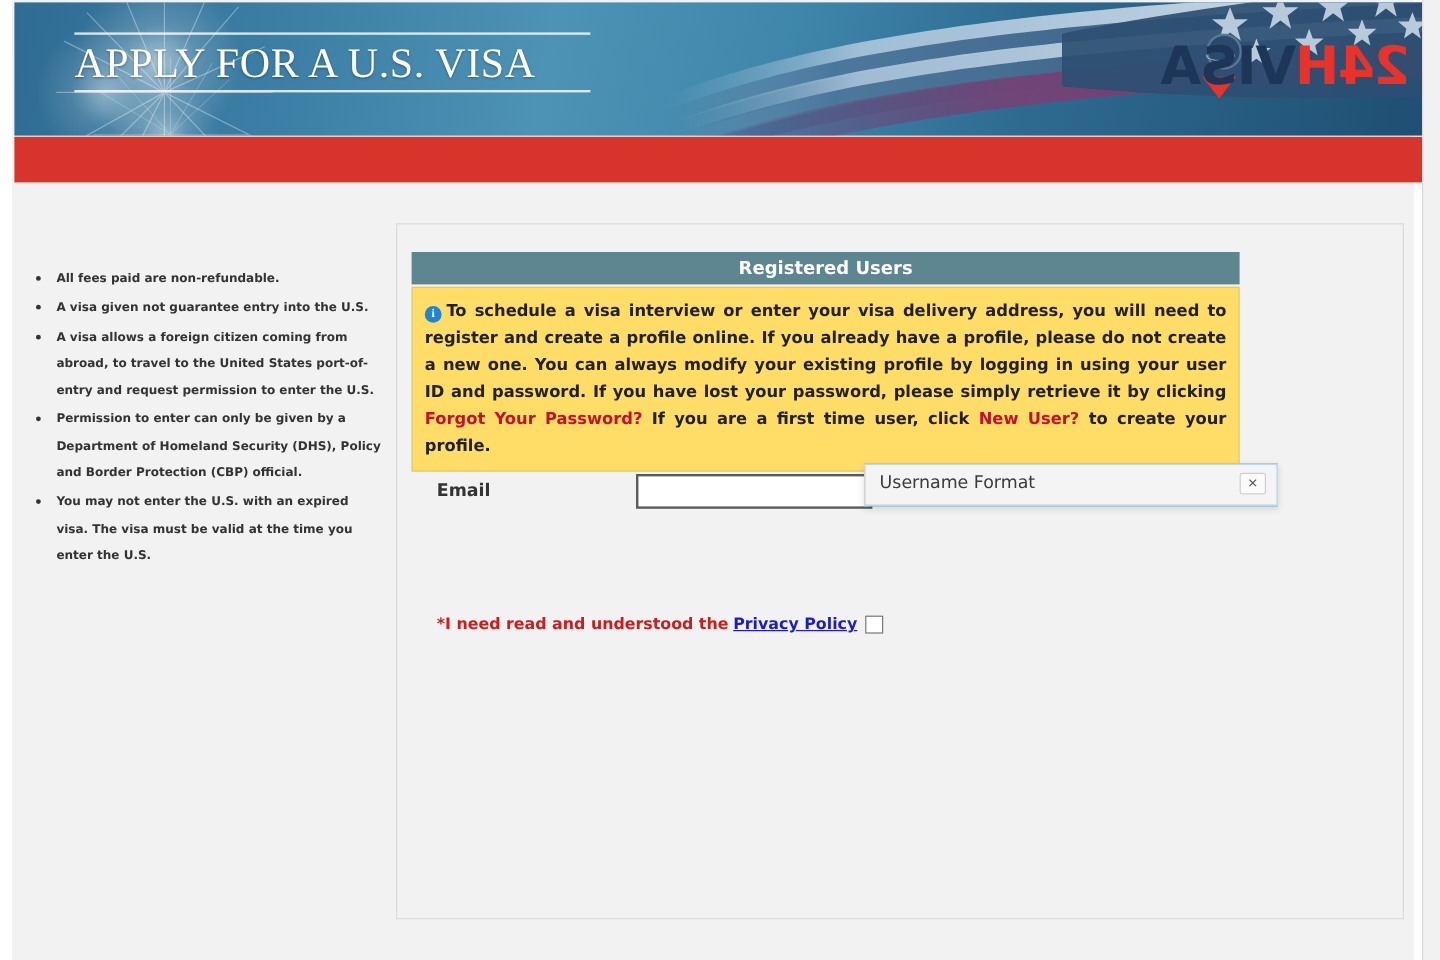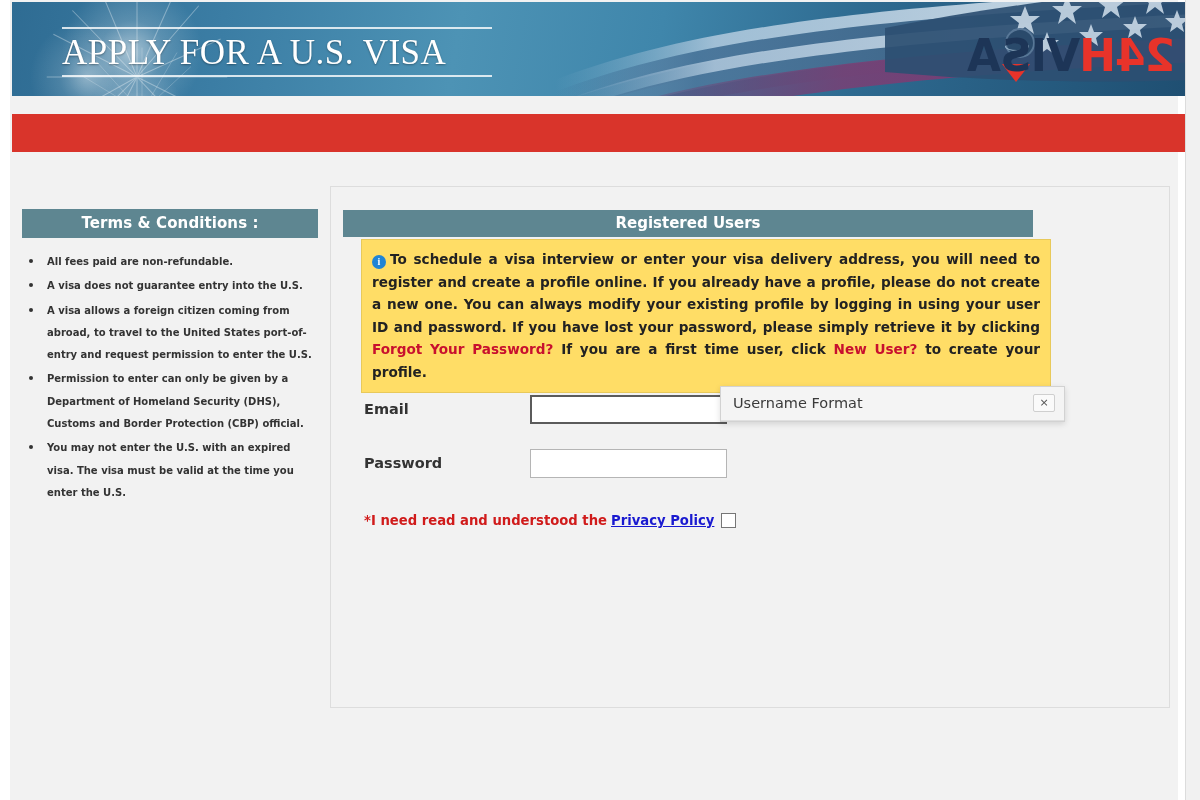--- a/index.html
+++ b/index.html
@@ -35,21 +35,21 @@
     position: absolute;
     left: 10px; top: 0;
     width: 1175px; height: 800px;
     background: #f2f2f2;
   }
 
   
   .banner {
     position: absolute;
     left: 12px; top: 2px;
-    width: 1173px; height: 94px;
+    width: 1173px; height: 111px;
     overflow: hidden;
     background: linear-gradient(100deg,
         #2f6c93 0%, #3b7da4 18%, #4d93b5 38%,
         #3f86ab 55%, #2e6a90 72%, #1f4f72 100%);
   }
   
   .fw { position: absolute; border-radius: 50%; pointer-events: none; }
   .fw1 {
     left: 40px; top: -30px; width: 160px; height: 160px;
     background: radial-gradient(circle, rgba(255,255,255,.55) 0%,
@@ -152,21 +152,21 @@
     font-size: 10px;
     font-weight: 700;
     line-height: 22.3px;
   }
   .terms-list li { margin-bottom: 1px; padding-left: 3px; }
   .terms-list li::marker { font-size: 13px; }
 
   
   .panel {
     position: absolute; left: 330px; top: 186px;
-    width: 840px; height: 522px;
+    width: 840px; height: 580px;
     border: 1px solid #dddddd;
     background: #f2f2f2;
   }
   .panel-head {
     position: absolute; left: 12px; top: 23px;
     width: 690px; height: 27px;
     background: #5e8691;
     color: #ffffff;
     font-size: 15px; font-weight: 700;
     text-align: center;
@@ -178,21 +178,20 @@
     position: absolute; left: 12px; top: 52px;
     width: 690px;
     background: #ffdd66;
     border: 1px solid #e8c95a;
     padding: 8px 10px 9px 10px;
     font-size: 13.6px;
     line-height: 22.5px;
     color: #222222;
     text-align: justify;
     font-weight: 600;
-    margin-left: 18px;
   }
   .notice .info-ico {
     display: inline-block;
     width: 14px; height: 14px; border-radius: 50%;
     background: #1f84d6;
     color: #ffffff;
     font-size: 10px; font-weight: 700;
     font-family: "Liberation Serif", serif;
     text-align: center; line-height: 14px;
     vertical-align: -1px;
@@ -392,26 +391,25 @@
     <div class="logo-pin"></div>
     <div class="logo">
       <span class="l24">24H</span>
         <span class="lvisa">VISA</span>
     </div>
   </div>
 
   <div class="redbar"></div>
 
   <div class="terms">
-    <div class="terms-head">Terms &amp; Conditions :</div>
     <ul class="terms-list">
       <li>All fees paid are non-refundable.</li>
-      <li>A visa does not guarantee entry into the U.S.</li>
+      <li>A visa given not guarantee entry into the U.S.</li>
       <li>A visa allows a foreign citizen coming from abroad, to travel to the United States port-of-entry and request permission to enter the U.S.</li>
-      <li>Permission to enter can only be given by a Department of Homeland Security (DHS), Customs and Border Protection (CBP) official.</li>
+      <li>Permission to enter can only be given by a Department of Homeland Security (DHS), Policy and Border Protection (CBP) official.</li>
       <li>You may not enter the U.S. with an expired visa. The visa must be valid at the time you enter the U.S.</li>
     </ul>
   </div>
 
   <div class="panel">
 
     <div class="panel-head">Registered Users</div>
 
     <div class="notice">
       <span class="info-ico">i</span><span>To schedule a visa interview or enter your visa delivery address, you will need to register and create a profile online. If you already have a profile, please do not create a new one. You can always modify your existing profile by logging in using your user ID and password. If you have lost your password, please simply retrieve it by clicking</span>
@@ -421,24 +419,20 @@
       <span>to create your profile.</span>
     </div>
 
     <div class="form">
 
       <div class="row">
         <span class="lbl">Email</span>
         <input class="fld focused" type="text" autofocus="" value="" style="">
       </div>
 
-      <div class="row">
-        <span class="lbl">Password</span>
-        <input class="fld" type="password" value="" style="">
-      </div>
 
       <div class="privacy">
         <span>*I need read and understood the</span>
         <a href="#">Privacy Policy</a>
         <span class="cb"></span>
       </div>
     </div>
 
   </div>
 

